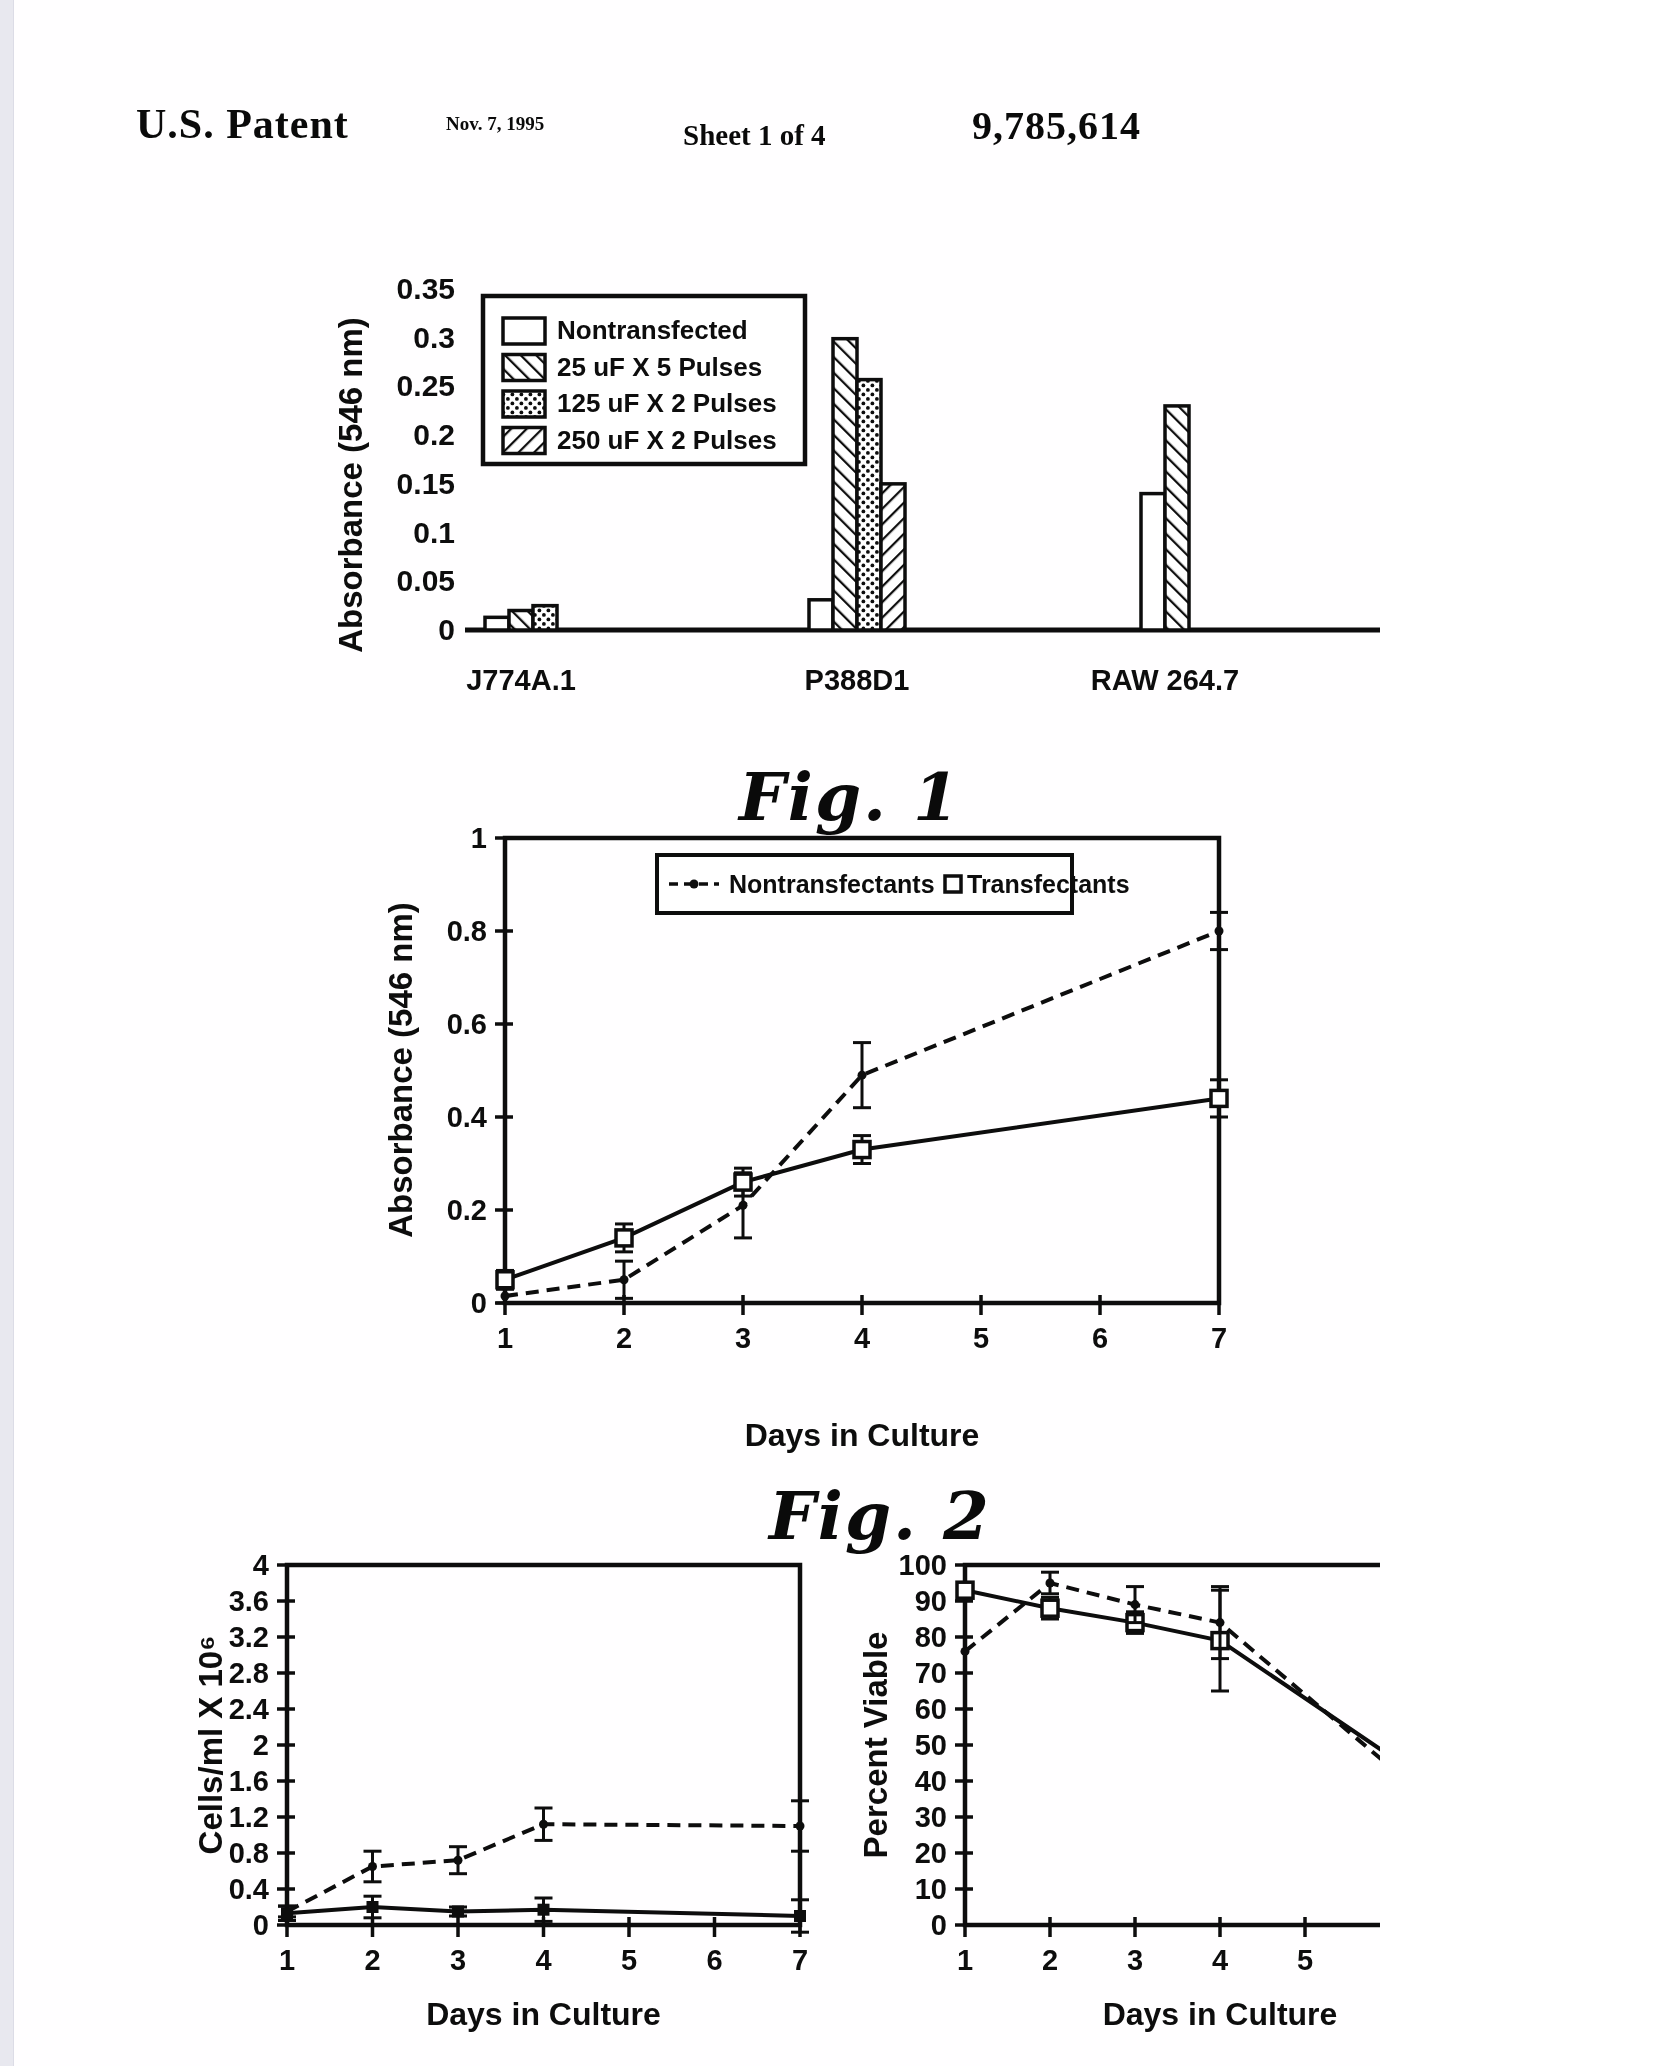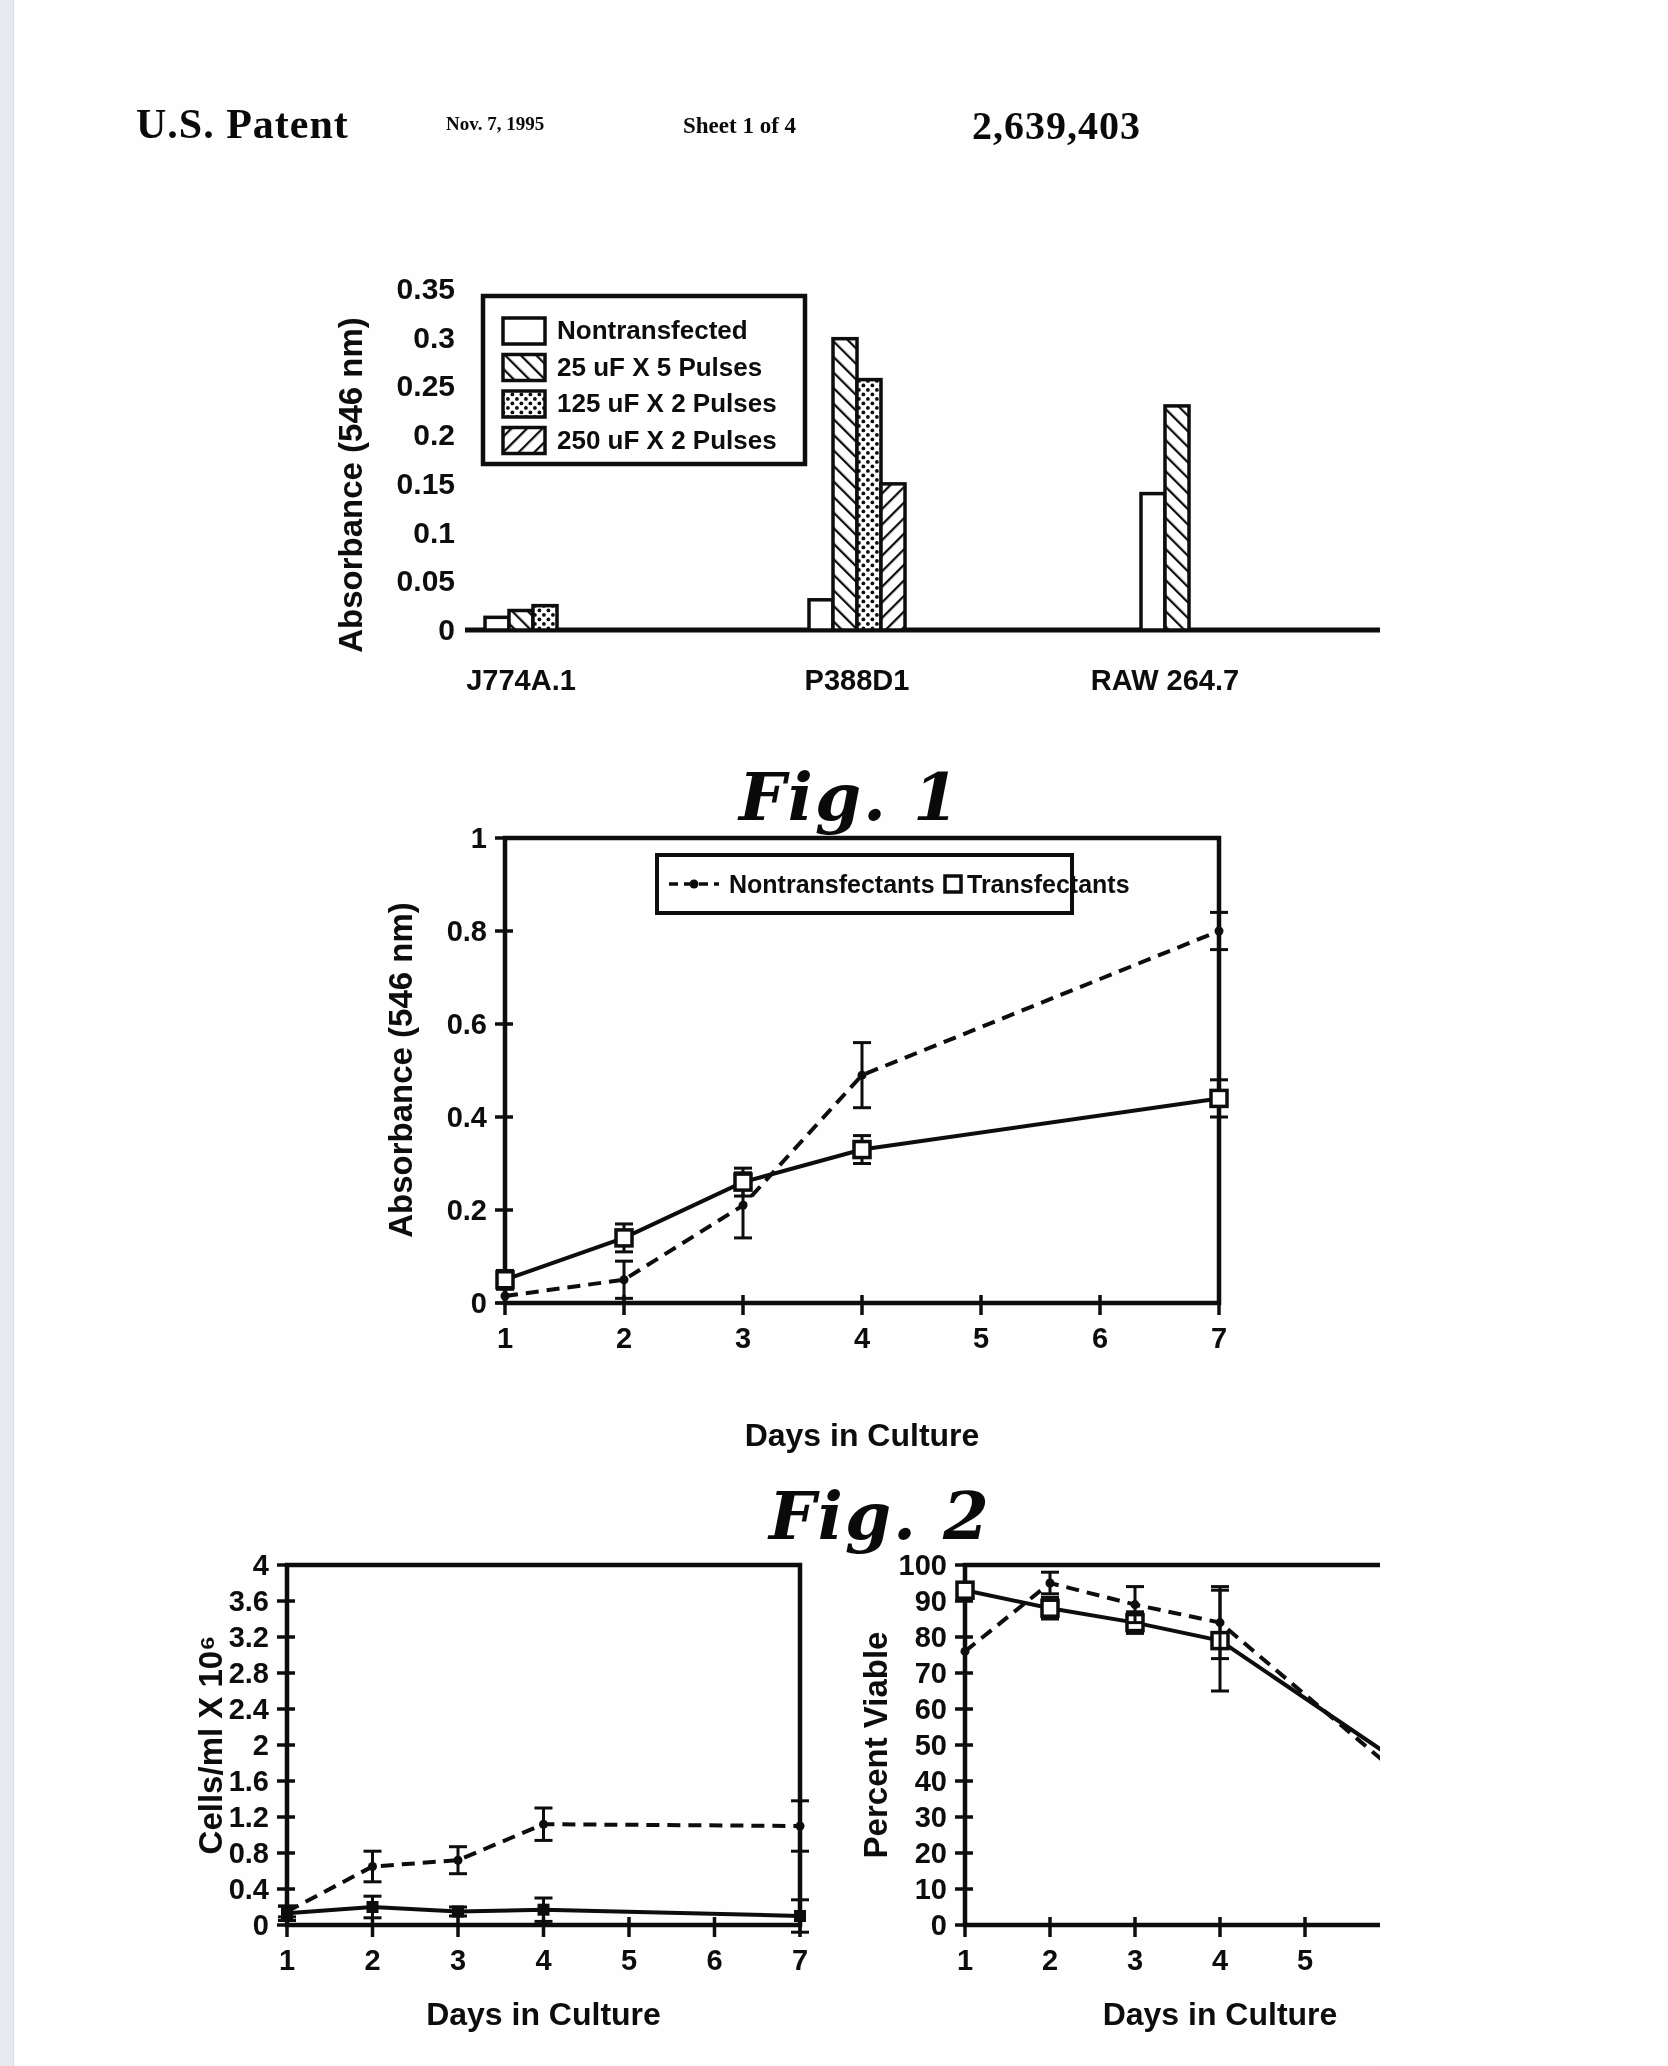--- a/index.html
+++ b/index.html
@@ -3,21 +3,21 @@
 <meta charset="utf-8">
 <style>
   * { margin:0; padding:0; box-sizing:border-box; }
   body { background:#ffffff; font-family:"Liberation Sans", sans-serif; }
   .page { position:relative; width:1380px; height:2066px; background:#fffeff; overflow:hidden; }
   .page-edge { position:absolute; left:0; top:0; width:14px; height:100%;
                background:#e8e8ef; border-right:1px solid #dcdce6; }
   .hdr { position:absolute; color:#0a0a0a; font-family:"Liberation Serif", serif; font-weight:bold; white-space:nowrap; }
   .hdr-title   { left:136px;  top:100px; font-size:42px; letter-spacing:1px; }
   .hdr-date    { left:446px;  top:113px; font-size:19px; }
-  .hdr-sheet   { left:683px;  top:113px; font-size:23px;font-family:Liberation Serif, serif; }
+  .hdr-sheet   { left:683px;  top:119px; font-size:29px;font-family:Liberation Serif, serif; }
   .hdr-patnum  { left:972px;  top:102px; font-size:40px; letter-spacing:1px; }
   .fig-caption { position:absolute; width:500px; text-align:center; color:#0a0a0a;
                  font-family:"DejaVu Serif", serif; font-style:italic; font-weight:bold;
                  font-size:66px; letter-spacing:2px;margin-top:22px; }
   .cap1 { left:600px; top:736px; }
   .cap2 { left:630px; top:1455px; }
   svg { position:absolute; overflow:visible; }
   #fig1-svg  { left:240px; top:185px; }
   #fig2-svg  { left:380px; top:808px; }
   #fig3a-svg { left:180px; top:1538px; }
@@ -25,21 +25,21 @@
 </style>
 </head>
 <body>
 
 <div class="page">
   <div class="page-edge"></div>
 
   <div class="hdr hdr-title">U.S. Patent</div>
   <div class="hdr hdr-date">Nov. 7, 1995</div>
   <div class="hdr hdr-sheet">Sheet 1 of 4</div>
-  <div class="hdr hdr-patnum">2,639,403</div>
+  <div class="hdr hdr-patnum">9,785,614</div>
 
   <svg id="fig1-svg" width="1180" height="540">
       <defs>
         <pattern id="f1-hatch-back" width="11" height="11" patternUnits="userSpaceOnUse" patternTransform="rotate(-45)">
           <rect width="11" height="11" fill="#ffffff"></rect>
           <line x1="0" y1="0" x2="0" y2="11" stroke="#0d0d0d" stroke-width="4.5"></line>
         </pattern>
         <pattern id="f1-hatch-fwd" width="11" height="11" patternUnits="userSpaceOnUse" patternTransform="rotate(45)">
           <rect width="11" height="11" fill="#ffffff"></rect>
           <line x1="0" y1="0" x2="0" y2="11" stroke="#0d0d0d" stroke-width="4.5"></line>

